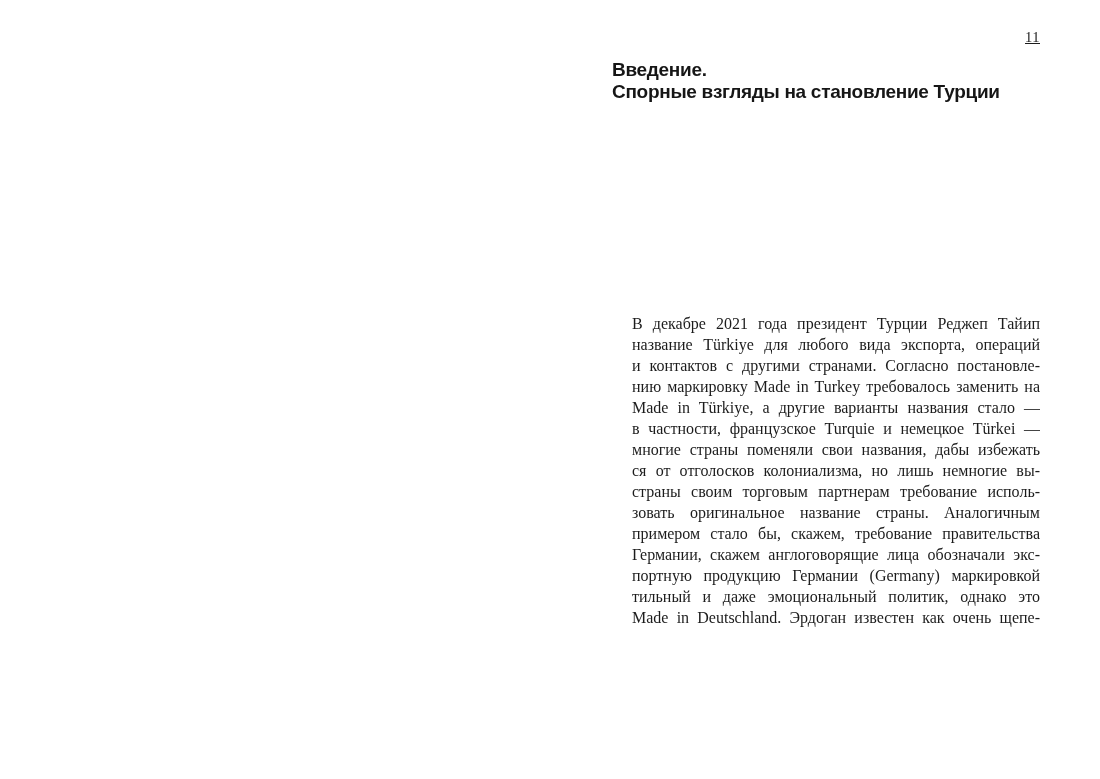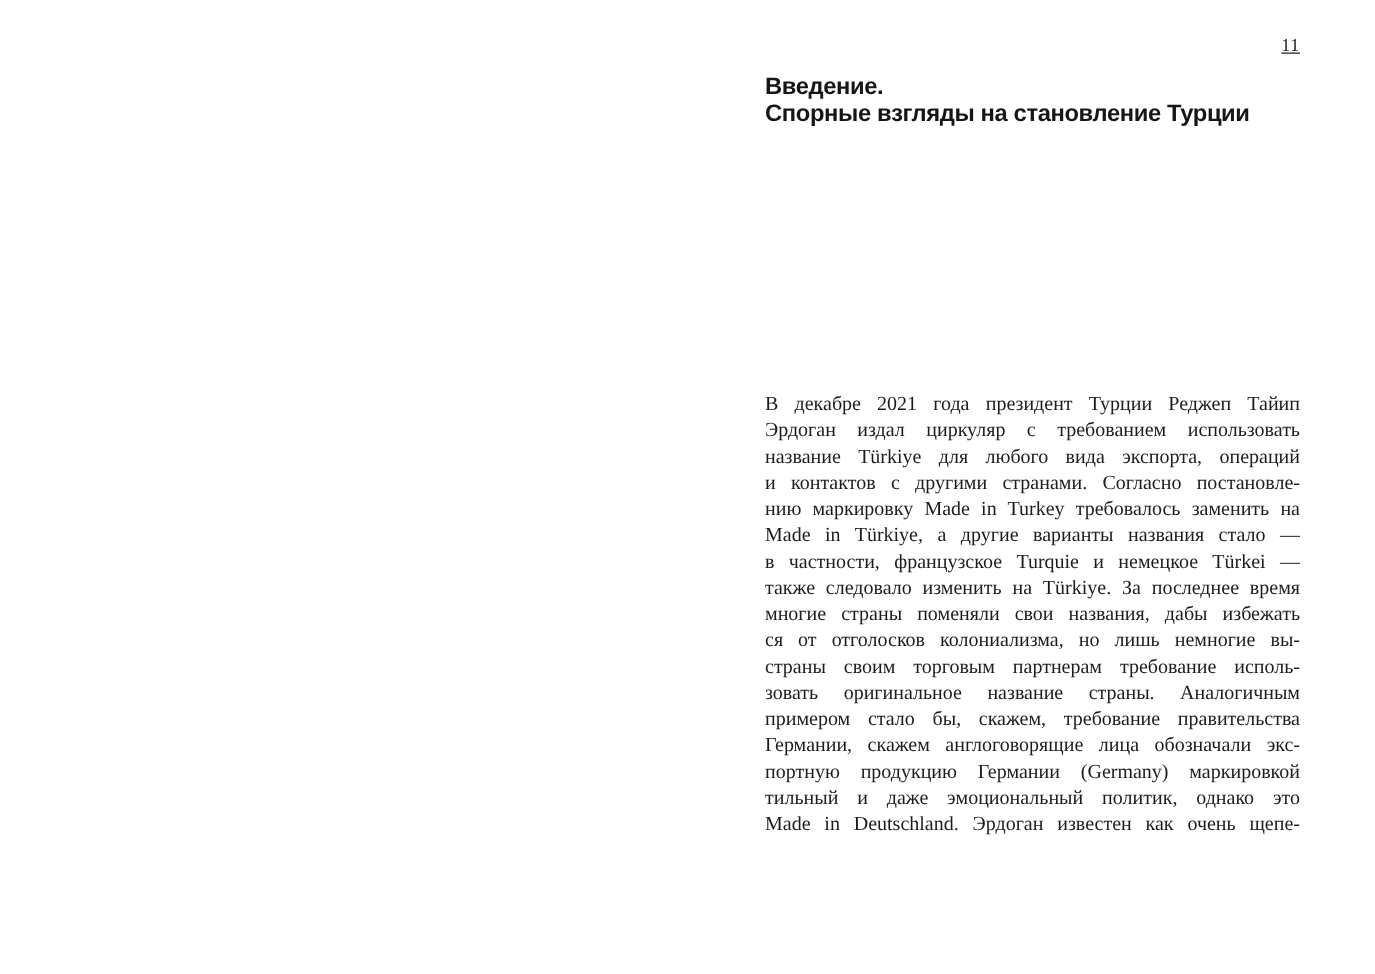--- a/index.html
+++ b/index.html
@@ -55,44 +55,43 @@
     font-family: "Liberation Serif", "DejaVu Serif", serif;
     font-size: 16px;
     line-height: 21px;
     color: #1c1c1c;
   }
   .text-line {
     height: 21px;
     overflow: hidden;
     text-align: justify;
     text-align-last: justify;
+    margin-left: 20px;
     -moz-text-align-last: justify;
   }
 </style>
 </head>
 <body>
 
 <div class="page">
 
   <div class="page-number">11</div>
 
   <h1 class="chapter-heading">
     <span class="heading-line">Введение.</span>
     <span class="heading-line">Спорные взгляды на становление Турции</span>
   </h1>
 
   <div class="body-text">
     <div class="text-line">В декабре 2021 года президент Турции Реджеп Тайип</div>
-    <div class="text-line">Эрдоган издал циркуляр с требованием использовать</div>
     <div class="text-line">название Türkiye для любого вида экспорта, операций</div>
     <div class="text-line">и контактов с другими странами. Согласно постановле-</div>
     <div class="text-line">нию маркировку Made in Turkey требовалось заменить на</div>
     <div class="text-line">Made in Türkiye, а другие варианты названия стало —</div>
     <div class="text-line">в частности, французское Turquie и немецкое Türkei —</div>
-    <div class="text-line">также следовало изменить на Türkiye. За последнее время</div>
     <div class="text-line">многие страны поменяли свои названия, дабы избежать</div>
     <div class="text-line">ся от отголосков колониализма, но лишь немногие вы-</div>
     <div class="text-line">страны своим торговым партнерам требование исполь-</div>
     <div class="text-line">зовать оригинальное название страны. Аналогичным</div>
     <div class="text-line">примером стало бы, скажем, требование правительства</div>
     <div class="text-line">Германии, скажем англоговорящие лица обозначали экс-</div>
     <div class="text-line">портную продукцию Германии (Germany) маркировкой</div>
     <div class="text-line">тильный и даже эмоциональный политик, однако это</div>
     <div class="text-line">Made in Deutschland. Эрдоган известен как очень щепе-</div>
   </div>

